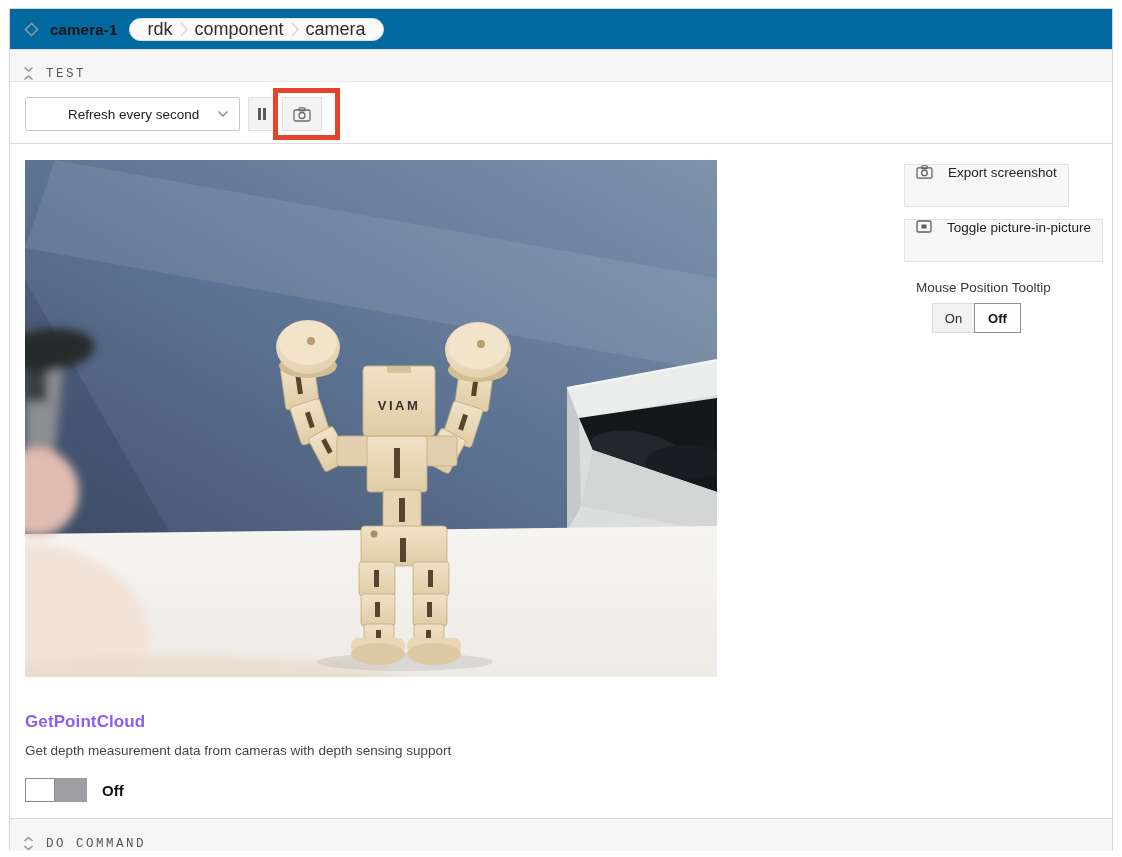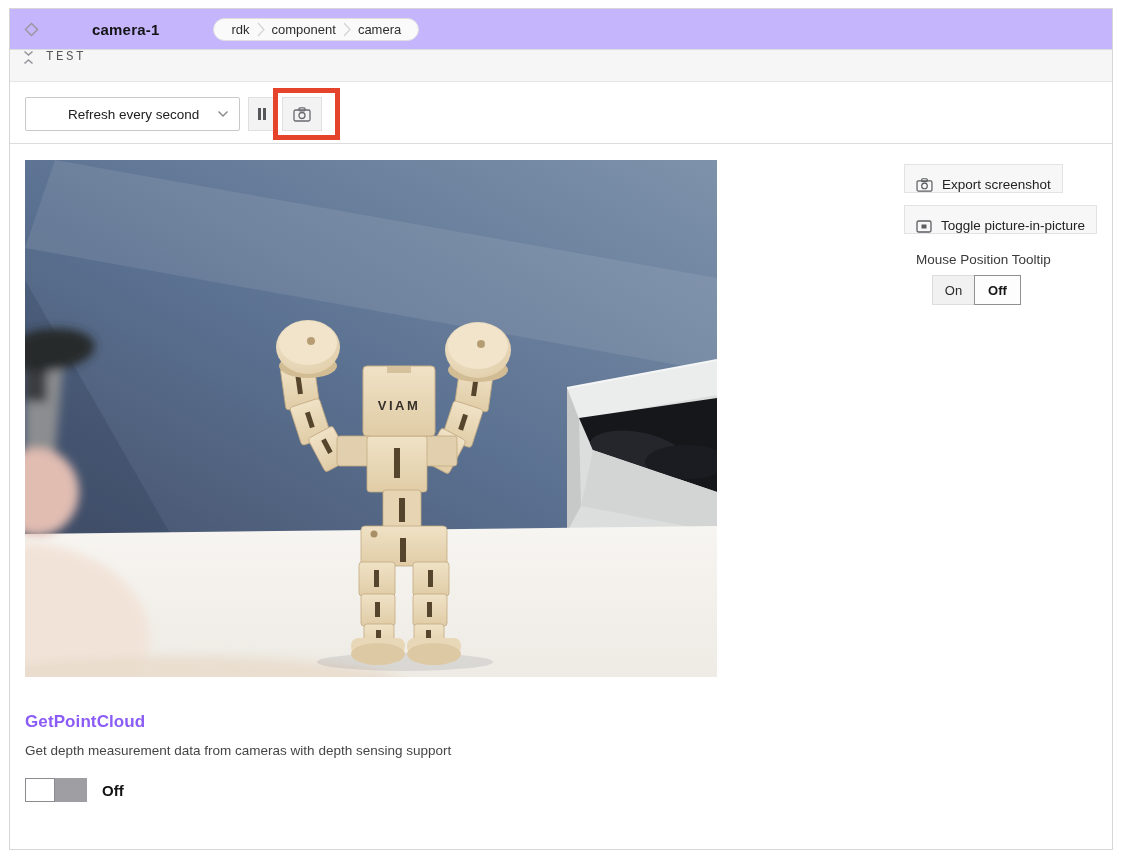--- a/index.html
+++ b/index.html
@@ -3,31 +3,31 @@
 <meta charset="utf-8">
 <style>
   * { box-sizing: border-box; margin: 0; padding: 0; }
   html,body { width:1122px; height:857px; background:#ffffff;
     font-family:"Liberation Sans", sans-serif; color:#1c1c1e; }
   .panel { position:absolute; left:9px; top:8px; width:1104px; height:842px;
     border:1px solid #d6d6d8; background:#fff; }
 
   
   .hdr { position:absolute; left:0; top:0; width:100%; height:40px;
-    display:flex; align-items:center; padding-left:13px; background:#c4b5fd;gap:42px; }
+    display:flex; align-items:center; padding-left:13px; background:#0369a1; }
   .hdr .title { font-size:15px; font-weight:bold; color:#141415; margin-left:10px; letter-spacing:.2px;}
   .crumbs { display:flex; align-items:center; height:23px; margin-left:12px;
     border:1px solid #dedee0; background:#fafafa; border-radius:12px; padding:0 10px; }
-  .crumb { font-size:13px; color:#2d2d2f; padding:0 7px; }
+  .crumb { font-size:18px; color:#2d2d2f; padding:0 7px; }
   .crumb-sep { width:8px; height:15px; display:inline-block; }
 
   
   .secbar { position:absolute; left:0; width:100%; height:33px; background:#f6f6f7;
     border-top:1px solid #dcdcde; border-bottom:1px solid #e6e6e8;
-    display:flex; align-items:flex-start; padding-left:13px; cursor:pointer; }
+    display:flex; align-items:flex-end; padding-left:13px; cursor:pointer; }
   .secbar .seclabel { font-family:"Liberation Mono", monospace; font-size:12.5px;
     letter-spacing:2.5px; color:#55555a; margin-left:12px; }
   .bar-test { top:40px; }
   .bar-docmd { top:809px; border-bottom:none; }
 
   
   .toolbar { position:absolute; left:0; top:73px; width:100%; height:62px;
     background:#fff; border-bottom:1px solid #dcdcde; }
   .select { position:absolute; left:15px; top:15px; width:215px; height:34px;
     border:1px solid #c9c9cc; border-radius:2px; background:#fff;
@@ -38,21 +38,21 @@
   .btn-pause { left:238px; width:27px; }
   .btn-shot  { left:272px; width:40px; }
   .annot { position:absolute; left:263px; top:6px; width:67px; height:52px;
     border:5px solid #e6432c; pointer-events:none; z-index:5; }
 
   
   .content { position:absolute; left:0; top:135px; width:100%; height:550px; background:#fff; }
   .stream { position:absolute; left:15px; top:16px; width:692px; height:517px; display:block; }
 
   .side { position:absolute; left:894px; top:20px; width:205px; }
-  .btn-light { display:inline-flex; align-items:flex-end; gap:9px; height:29px;
+  .btn-light { display:inline-flex; align-items:flex-start; gap:15px; height:43px;
     background:#f7f7f8; border:1px solid #e3e3e5; padding:0 11px;
     font-size:13.5px; color:#222224; cursor:pointer; margin-bottom:12px; white-space:nowrap; }
   .tooltip-label { font-size:13.5px; color:#39393b; margin:6px 12px 8px; }
   .seg { display:flex; }
   .seg-btn { height:30px; display:flex; align-items:center; justify-content:center;
     font-size:13px; cursor:pointer; }
   .seg-on { width:43px; background:#f1f1f2; border:1px solid #dddde0; color:#2b2b2d;margin-left:28px; }
   .seg-off { width:47px; background:#fdfdfd; border:1px solid #8f8f94; font-weight:bold;
     color:#161617; margin-left:-1px; }
 
@@ -305,14 +305,23 @@
     <h2>GetPointCloud</h2>
     <div class="desc">Get depth measurement data from cameras with depth sensing support</div>
     <div class="toggle-row">
       <div class="toggle">
         <div class="knob"></div>
       </div>
       <span class="toggle-state">Off</span>
     </div>
   </div>
 
+  <div class="secbar bar-docmd">
+    <span class="icon">
+      <svg width="11" height="15" viewBox="0 0 11 15">
+          <polyline points="1.5,5 5.5,1.5 9.5,5" fill="none" stroke="#94949a" stroke-width="1.6"></polyline>
+          <polyline points="1.5,10 5.5,13.5 9.5,10" fill="none" stroke="#94949a" stroke-width="1.6"></polyline>
+        </svg>
+    </span>
+    <span class="seclabel">DO COMMAND</span>
+  </div>
 
 </div>
 
 </body></html>

